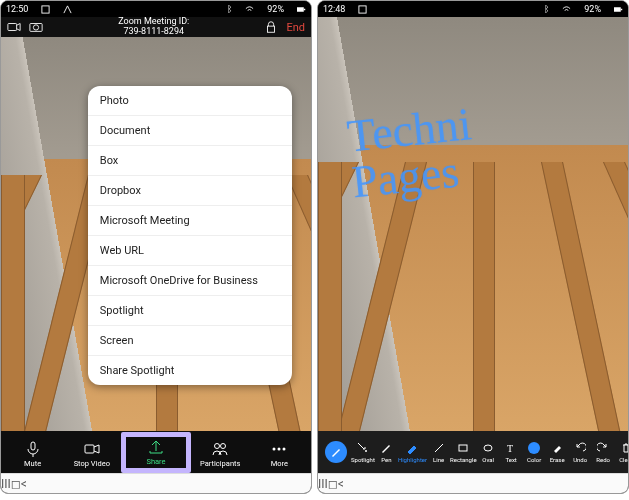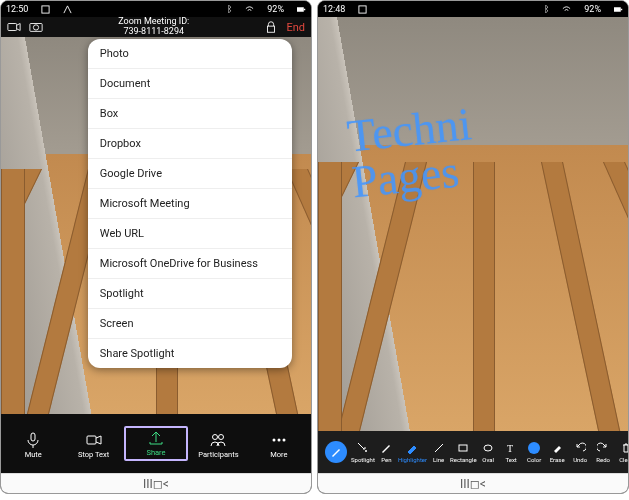--- a/index.html
+++ b/index.html
@@ -75,32 +75,32 @@
     box-shadow: 0 2px 8px rgba(0,0,0,0.4);
     overflow:hidden;
   }
   .share-menu .item {
     padding: 8px 12px; font-size:11px; color:#222;
     border-bottom:1px solid #eee; cursor:pointer;
   }
   .share-menu .item:last-child{border-bottom:none;}
   
   .zoom-bottom {
-    height: 59px; background:#0e0e0e;
+    height: 42px; background:#0e0e0e;
     display:flex; align-items:center; justify-content:space-around;
     padding: 0 2px;
   }
   .zoom-bottom .nav {
     flex:1; display:flex; flex-direction:column; align-items:center;
     color:#fff; font-size:7.5px; cursor:pointer; padding-top:4px;
   }
   .zoom-bottom .nav.active { color:#3cdc84; }
   .zoom-bottom .nico { width:16px; height:16px; margin-bottom:2px; }
   .zoom-bottom .nav.highlight {
-    border:2px solid #c4b5fd; border-radius:2px; padding:2px 0;
+    border:5px solid #c4b5fd; border-radius:2px; padding:2px 0;
   }
   
   .annot-bar {
     height: 42px; background:#1d1d1d;
     display:flex; align-items:center; justify-content:flex-start;
     padding:0 3px; gap:0;
   }
   .annot-bar .tool {
     flex: 0 0 23px;
     display:flex; flex-direction:column; align-items:center;
@@ -112,21 +112,21 @@
   .annot-bar .edit-btn {
     width:22px; height:22px; border-radius:50%; background:#2d8cff;
     display:flex; align-items:center; justify-content:center;
   }
   .annot-bar .tool.active { color:#2d8cff; }
   .annot-bar .tool.active svg *{ stroke:#2d8cff; fill:#2d8cff; }
   .annot-bar .color-sw { width:12px; height:12px; border-radius:50%; background:#2d8cff;}
   
   .softnav {
     height:20px; background:#fafafa;
-    display:flex; align-items:center; justify-content:center;
+    display:flex; align-items:center; justify-content:flex-start;
     border-top:1px solid #ddd;
   }
   .softnav span { color:#555; font-size:12px; cursor:pointer;}
   svg { display:block; }
 </style>
 </head>
 <body>
 
 <div class="phone">
 
@@ -181,21 +181,20 @@
         <span class="b3"></span>
         <span class="b4"></span>
         <span class="b5"></span>
     </div>
 
     <div class="share-menu">
       <div class="item">Photo</div>
       <div class="item">Document</div>
       <div class="item">Box</div>
       <div class="item">Dropbox</div>
-      <div class="item">Google Drive</div>
       <div class="item">Microsoft Meeting</div>
       <div class="item">Web URL</div>
       <div class="item">Microsoft OneDrive for Business</div>
       <div class="item">Spotlight</div>
       <div class="item">Screen</div>
       <div class="item">Share Spotlight</div>
     </div>
   </div>
 
   <div class="zoom-bottom">
@@ -204,21 +203,21 @@
           <rect x="6" y="1" width="4" height="8" rx="2" fill="none" stroke="#fff"></rect>
           <path d="M3 8 a5 5 0 0 0 10 0 M8 13 v3" fill="none" stroke="#fff"></path>
         </svg>
       <span>Mute</span>
     </div>
     <div class="nav">
       <svg class="nico" viewBox="0 0 16 16">
           <rect x="1" y="4" width="9" height="8" rx="1" fill="none" stroke="#fff"></rect>
           <path d="M10 6 L15 4 V12 L10 10" fill="none" stroke="#fff"></path>
         </svg>
-      <span>Stop Text</span>
+      <span>Stop Video</span>
     </div>
     <div class="nav active highlight">
       <svg class="nico" viewBox="0 0 16 16">
           <path d="M8 12 V3 M4 6 L8 2 L12 6 M2 12 v2 h12 v-2" fill="none" stroke="#3cdc84"></path>
         </svg>
       <span>Share</span>
     </div>
     <div class="nav">
       <svg class="nico" viewBox="0 0 16 16">
           <circle cx="5" cy="5" r="2.5" fill="none" stroke="#fff"></circle>

